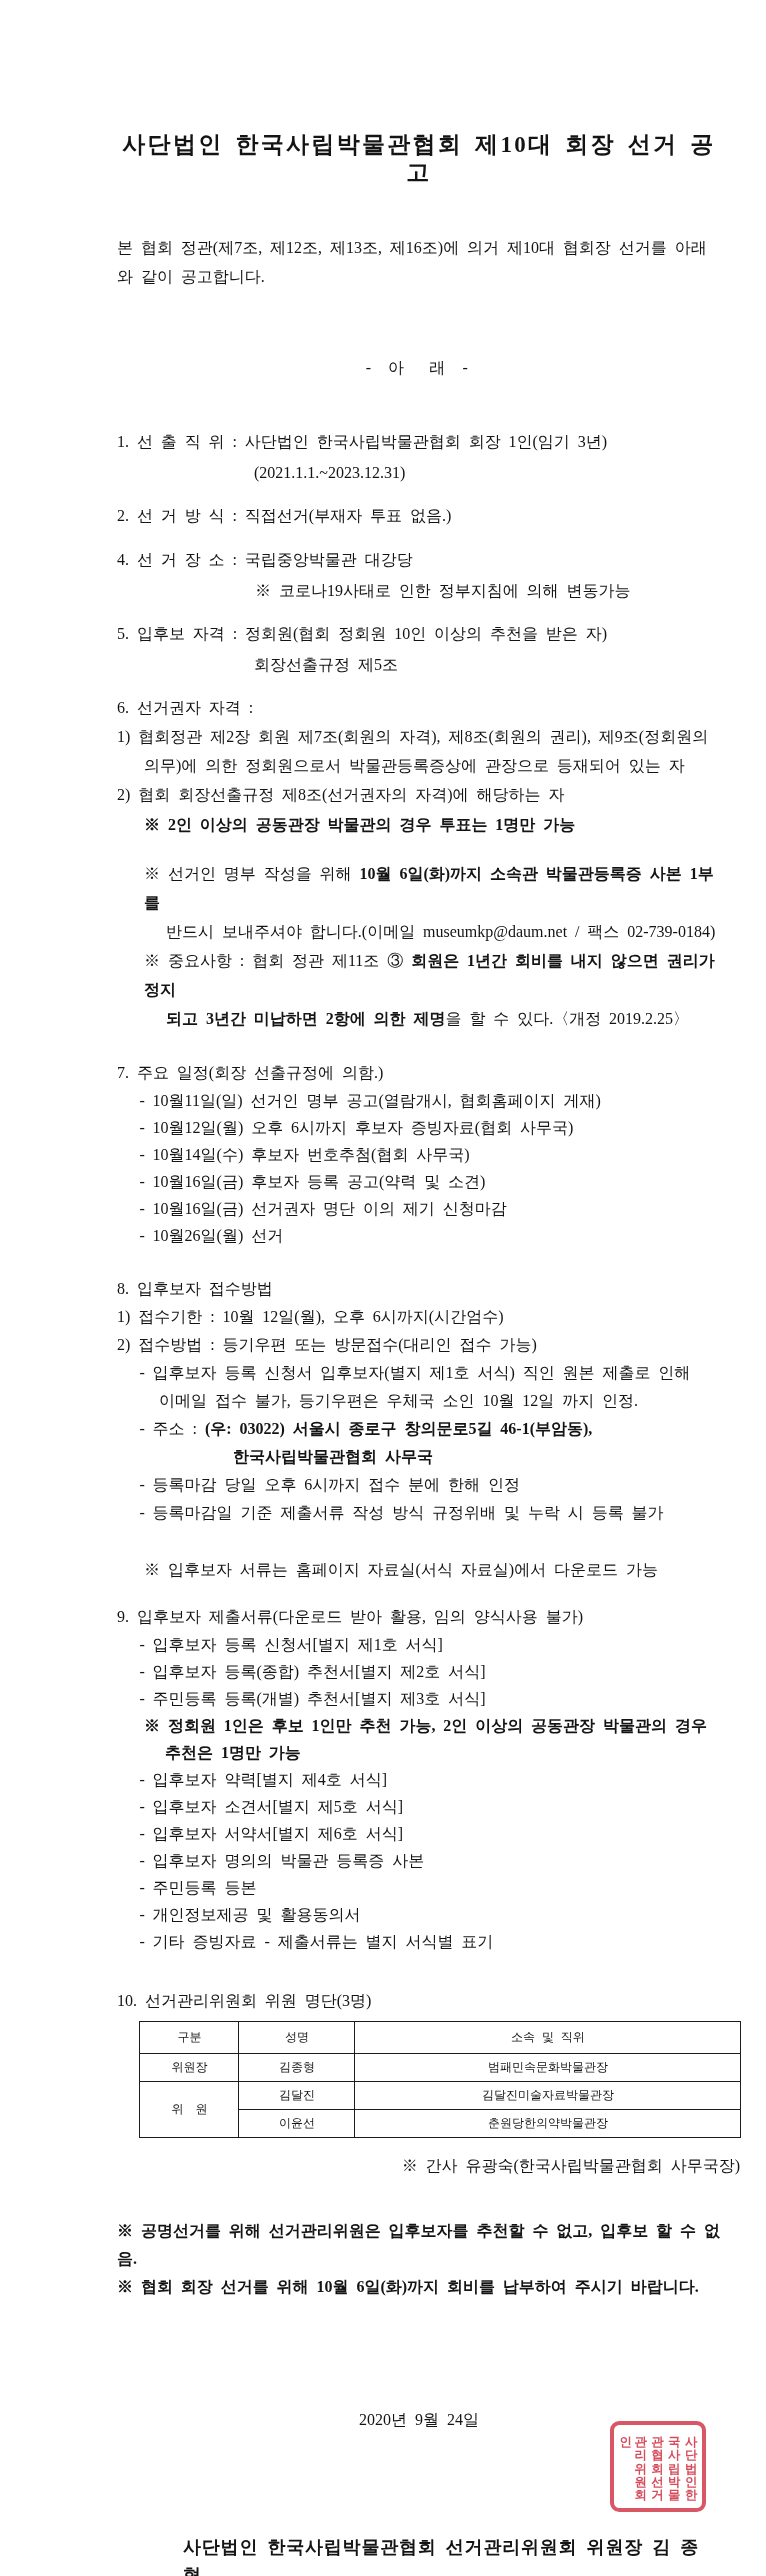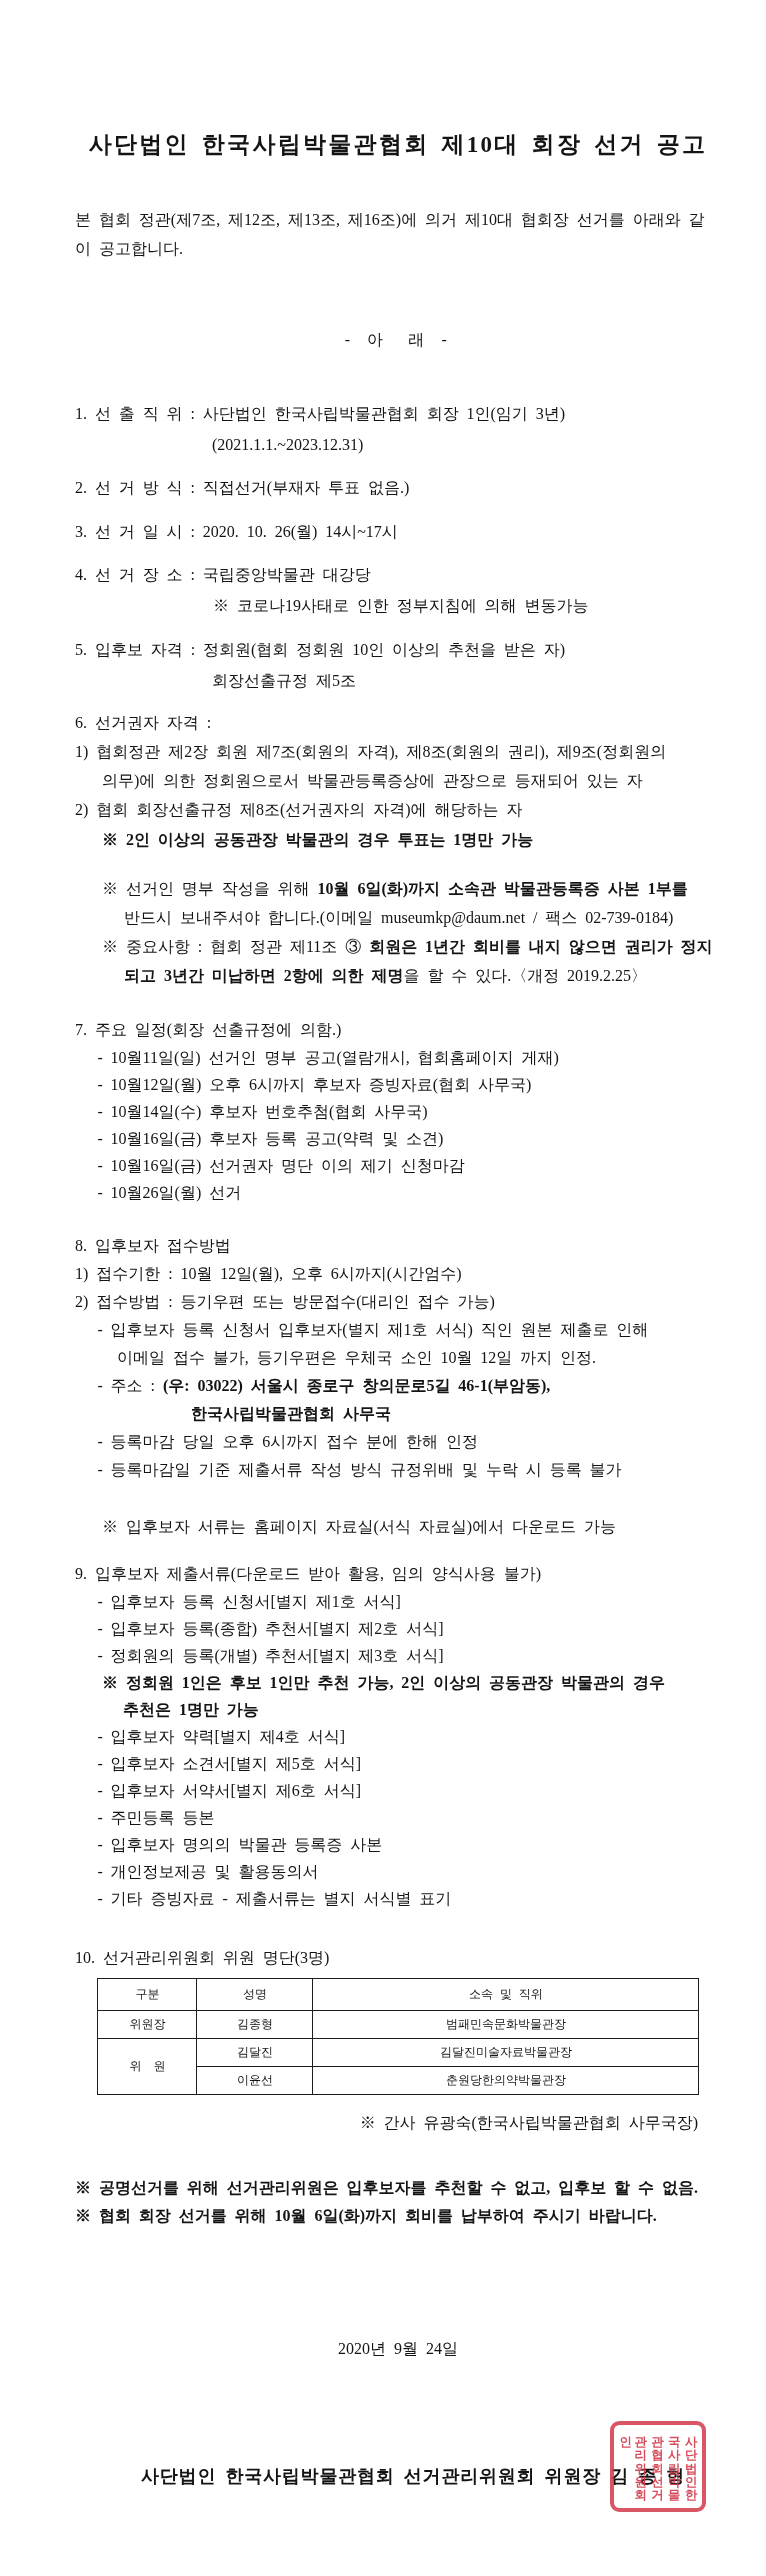--- a/index.html
+++ b/index.html
@@ -5,21 +5,21 @@
   html,body { margin:0; padding:0; background:#ffffff; }
   .page {
     position:relative;
     width:766px; height:2576px;
     margin:0 auto;
     background:#ffffff;
     color:#141414;
     font-family:"Liberation Serif","DejaVu Serif",serif;
     font-size:16px;
     box-sizing:border-box;
-    padding:131px 45px 0 75px;
+    padding:131px 45px 0 117px;
     overflow:hidden;
     word-spacing:3.9px;
   }
   .title {
     font-size:23px; font-weight:bold; text-align:center; letter-spacing:2.3px;
     line-height:28px;
   }
   .intro { margin-top:46px; line-height:29px; padding-right:4.6px; }
   .divider { margin-top:63px; text-align:center; letter-spacing:4.6px; line-height:28px; }
 
@@ -96,21 +96,20 @@
 
   <div class="divider">- 아　래 -</div>
 
   <div class="item1">
     <div class="ln40">1. 선 출 직 위 : 사단법인 한국사립박물관협회 회장 1인(임기 3년)</div>
     <div class="ln40 ind177">(2021.1.1.~2023.12.31)</div>
   </div>
 
   <div class="item2 ln40">2. 선 거 방 식 : 직접선거(부재자 투표 없음.)</div>
 
-  <div class="item3 ln40">3. 선 거 일 시 : 2020. 10. 26(월) 14시~17시</div>
 
   <div class="item4">
     <div class="ln40">4. 선 거 장 소 : 국립중앙박물관 대강당</div>
     <div class="ln40 ind179 u">※ 코로나19사태로 인한 정부지침에 의해 변동가능</div>
   </div>
 
   <div class="item5">
     <div class="ln40">5. 입후보 자격 : 정회원(협회 정회원 10인 이상의 추천을 받은 자)</div>
     <div class="ln40 ind177">회장선출규정 제5조</div>
   </div>
@@ -155,28 +154,28 @@
     <div class="ln ind254 b u">한국사립박물관협회 사무국</div>
     <div class="ln ind29">- 등록마감 당일 오후 6시까지 접수 분에 한해 인정</div>
     <div class="ln ind29">- 등록마감일 기준 제출서류 작성 방식 규정위배 및 누락 시 등록 불가</div>
     <div class="note-8 ln ind35">※ 입후보자 서류는 홈페이지 자료실(서식 자료실)에서 다운로드 가능</div>
   </div>
 
   <div class="item9">
     <div class="ln">9. 입후보자 제출서류(다운로드 받아 활용, 임의 양식사용 불가)</div>
     <div class="ln35 ind29">- 입후보자 등록 신청서[별지 제1호 서식]</div>
     <div class="ln35 ind29">- 입후보자 등록(종합) 추천서[별지 제2호 서식]</div>
-    <div class="ln35 ind29">- 정회원의 등록(개별) 추천서[별지 제3호 서식]</div>
+    <div class="ln35 ind29">- 주민등록 등록(개별) 추천서[별지 제3호 서식]</div>
     <div class="ln35 ind35 sb u">※ 정회원 1인은 후보 1인만 추천 가능, 2인 이상의 공동관장 박물관의 경우</div>
     <div class="ln35 ind62 sb u">추천은 1명만 가능</div>
     <div class="ln35 ind29">- 입후보자 약력[별지 제4호 서식]</div>
     <div class="ln35 ind29">- 입후보자 소견서[별지 제5호 서식]</div>
     <div class="ln35 ind29">- 입후보자 서약서[별지 제6호 서식]</div>
+    <div class="ln35 ind29">- 입후보자 명의의 박물관 등록증 사본</div>
     <div class="ln35 ind29">- 주민등록 등본</div>
-    <div class="ln35 ind29">- 입후보자 명의의 박물관 등록증 사본</div>
     <div class="ln35 ind29">- 개인정보제공 및 활용동의서</div>
     <div class="ln35 ind29">- 기타 증빙자료 - 제출서류는 별지 서식별 표기</div>
   </div>
 
   <div class="item10">
     <div class="ln">10. 선거관리위원회 위원 명단(3명)</div>
     <table class="committee">
       <colgroup>
           <col class="c1">
           <col class="c2">

